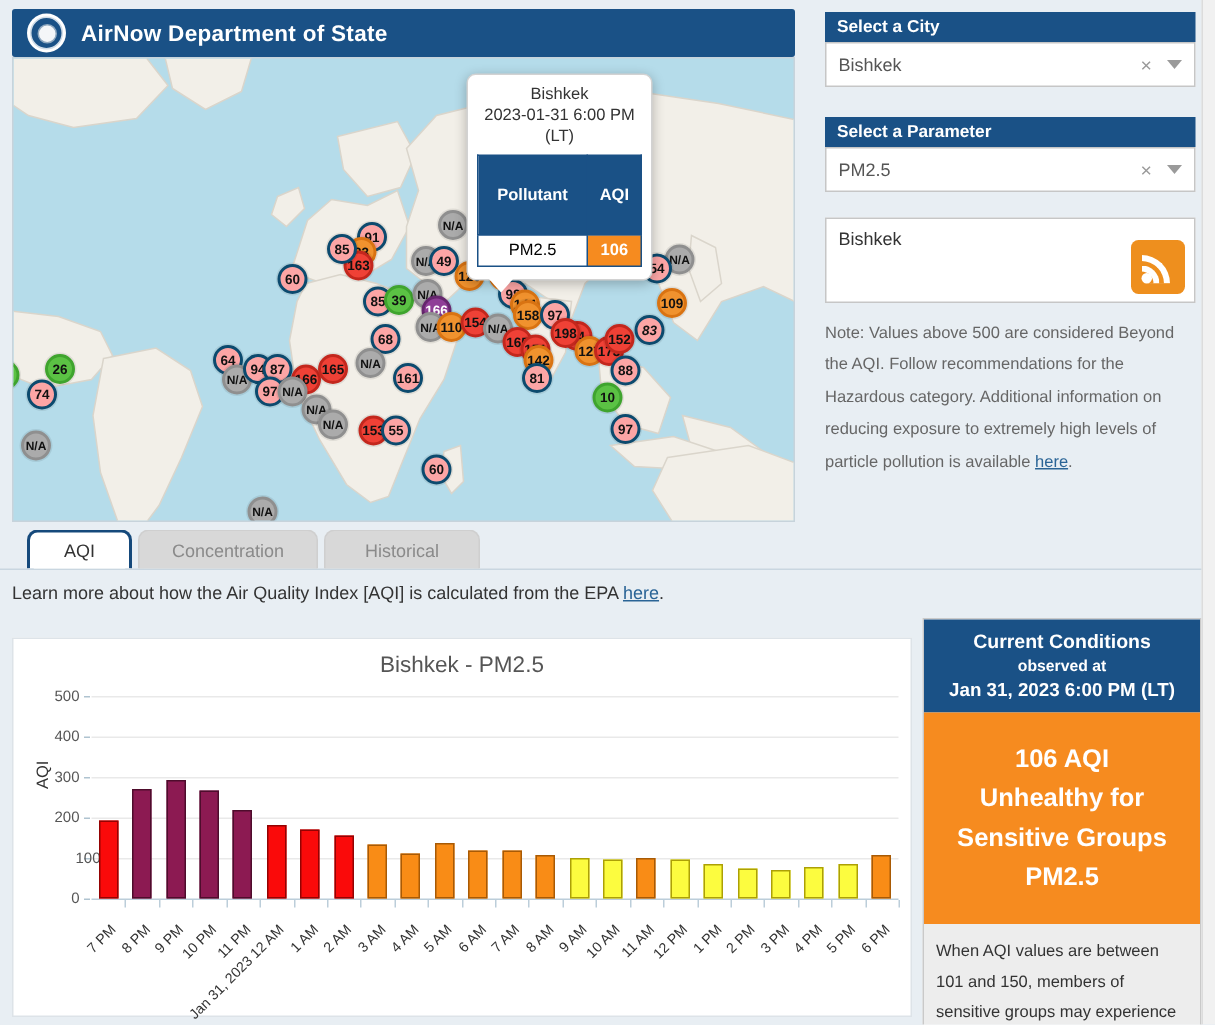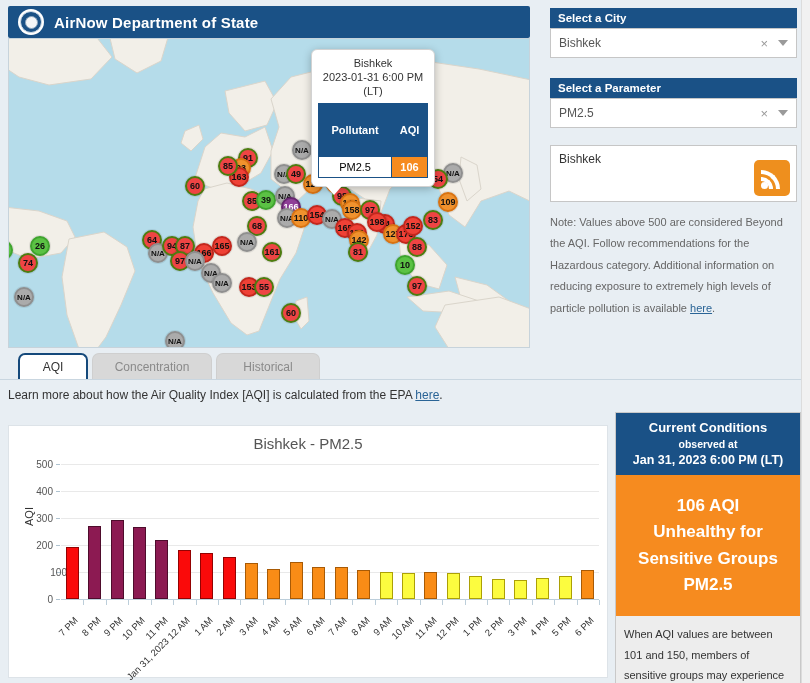--- a/index.html
+++ b/index.html
@@ -11,21 +11,21 @@
   .seal { width:26px; height:26px; border-radius:50%; background:#fff; display:flex; align-items:center; justify-content:center; margin-right:10px; flex:0 0 auto; }
   .seal-inner { width:22px; height:22px; border-radius:50%; background:#1A5186; border:1.5px solid #cfdce8; display:flex; align-items:center; justify-content:center; }
   .seal-core { width:13px; height:13px; border-radius:50%; background:#f4f6f8; border:1px solid #8fa8bf; }
   .app-title { font-size:15px; font-weight:700; letter-spacing:.2px; }
 
   
   .map { position:absolute; left:8px; top:38px; width:522px; height:310px; background:#B5DCEA; overflow:hidden; border:1px solid #C7D3DB; }
   .map svg.world { position:absolute; left:0; top:0; }
   .marker { position:absolute; width:20px; height:20px; border-radius:50%; display:flex; align-items:center; justify-content:center; font-size:9px; font-weight:700; color:#111; box-shadow:0 0 0 1px rgba(0,0,0,.08); }
   .m-green  { background:#5BC244; border:2px solid #3FA42E; }
-  .m-yellow { background:#ef4444; border:2px solid #4d7c0f; }
+  .m-yellow { background:#fca5a5; border:2px solid #0c4a6e; }
   .m-orange { background:#F0922E; border:2px solid #D97312; }
   .m-red    { background:#EF4136; border:2px solid #C3271D; }
   .m-purple { background:#8F3F97; border:2px solid #66276E; color:#fff; }
   .m-gray   { background:#ABABAB; border:2px solid #8F8F8F; }
   .m-gray.na{ font-size:8px; }
 
   .map-tooltip { position:absolute; left:302px; top:10px; width:124px; background:#fff; border:1px solid #d2d2d2; border-radius:6px; box-shadow:0 2px 8px rgba(0,0,0,.25); padding:7px 6px 8px; text-align:center; z-index:50; }
   .map-tooltip:after { content:""; position:absolute; left:14px; bottom:-9px; border-left:8px solid transparent; border-right:8px solid transparent; border-top:9px solid #fff; }
   .tt-line { font-size:11px; color:#333; line-height:1.25; }
   .tt-table { margin-top:5px; width:100%; border-collapse:collapse; }
@@ -176,21 +176,21 @@
       <div class="marker m-orange" style="left: 374px; top: 185px;">127</div>
       <div class="marker m-red" style="left: 387px; top: 185px;">173</div>
       <div class="marker m-red" style="left: 394px; top: 177px;">152</div>
       <div class="marker m-yellow" style="left: 398px; top: 198px;">88</div>
       <div class="marker m-green" style="left: 386px; top: 216px;">10</div>
       <div class="marker m-yellow" style="left: 398px; top: 237px;">97</div>
       <div class="marker m-gray na" style="left: 397px; top: 106px;">N/A</div>
       <div class="marker m-gray na" style="left: 434px; top: 124px;">N/A</div>
       <div class="marker m-yellow" style="left: 419px; top: 130px;">54</div>
       <div class="marker m-orange" style="left: 429px; top: 153px;">109</div>
-      <div class="marker m-yellow" style="left: 414px; top: 171px;">83</div>
+      <div class="marker m-yellow" style="left: 414px; top: 171px; font-style: italic;">83</div>
       <div class="marker m-yellow" style="left: 272px; top: 264px;">60</div>
       <div class="marker m-gray na" style="left: 283px; top: 101px;">N/A</div>
     </div>
 
   <div class="map-tooltip">
     <div class="tt-line">Bishkek</div>
     <div class="tt-line">2023-01-31 6:00 PM</div>
     <div class="tt-line">(LT)</div>
     <table class="tt-table">
       <tbody>

